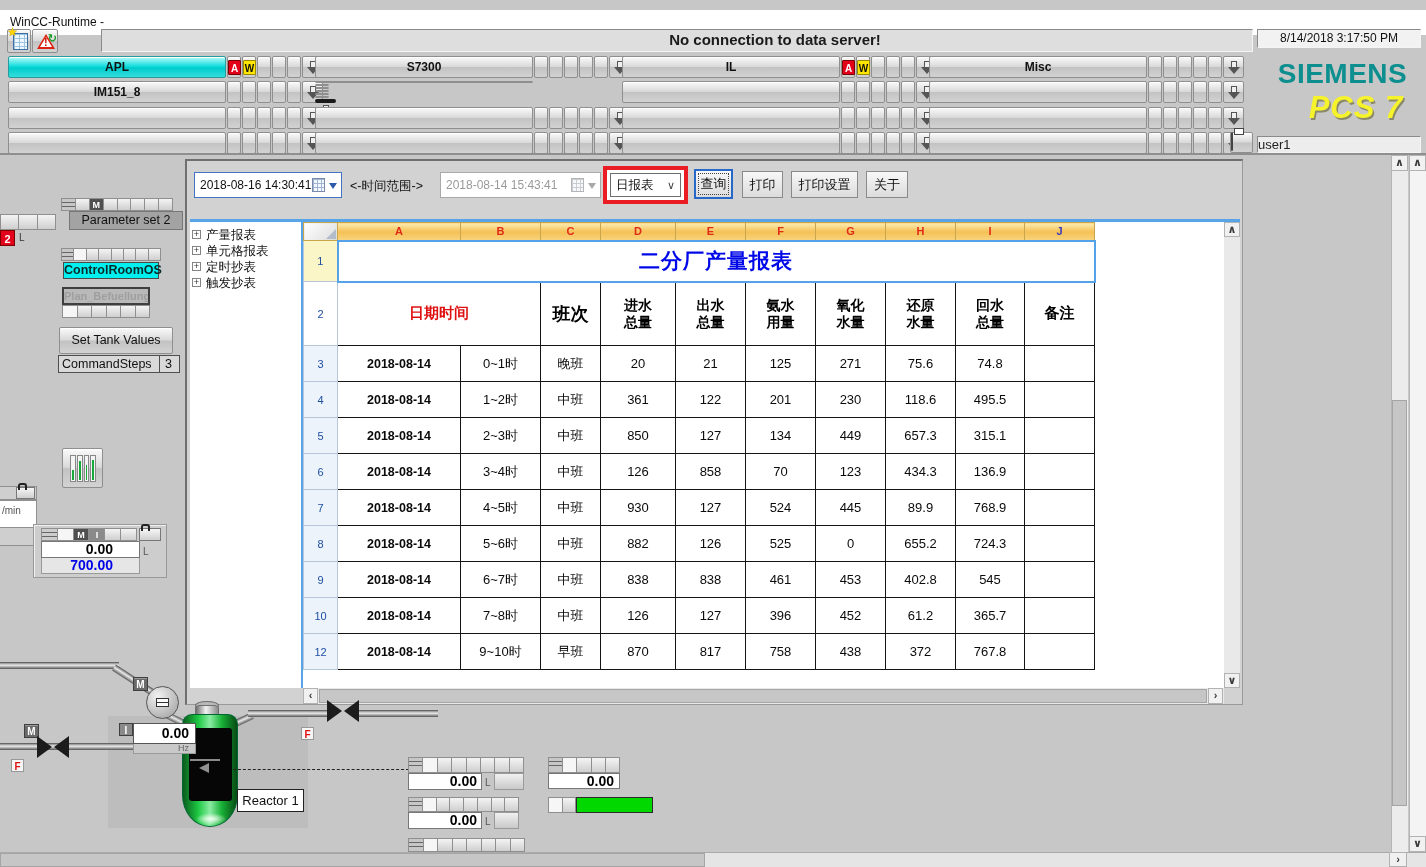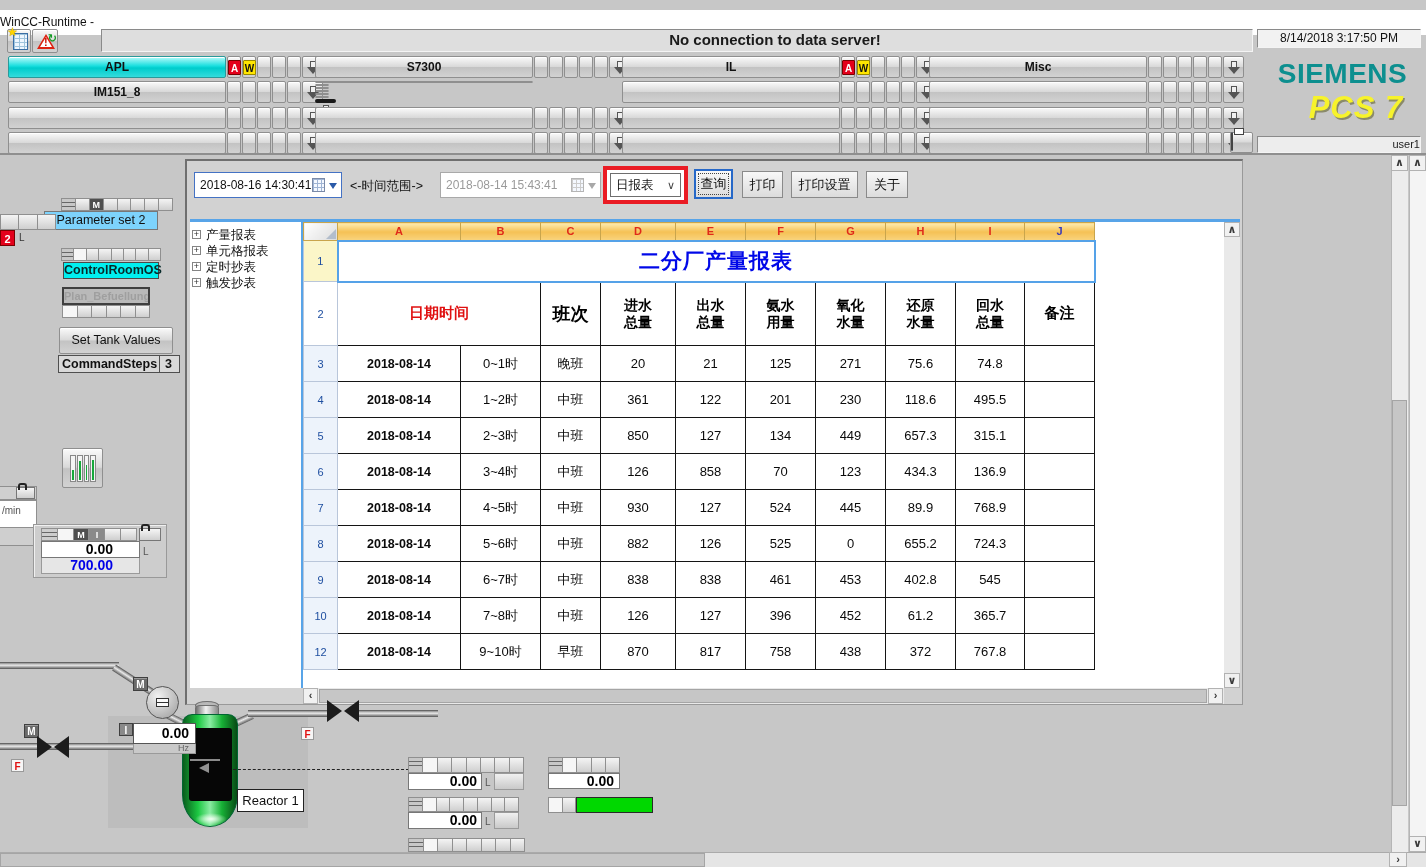--- a/index.html
+++ b/index.html
@@ -1,42 +1,42 @@
 <!DOCTYPE html>
 <html><head>
 <meta charset="utf-8">
 <style>
   html,body{margin:0;padding:0;background:#555;}
   *{box-sizing:border-box;font-family:"Liberation Sans","DejaVu Sans",sans-serif;}
   #root{position:relative;width:1426px;height:867px;background:#c7c7c7;overflow:hidden;margin:0 auto;}
   .abs{position:absolute;}
 
   
-  #titlebar{left:0;top:10px;width:1426px;height:25px;background:#fff;color:#111;font-size:12px;line-height:25px;padding-left:0;}
+  #titlebar{left:0;top:10px;width:1426px;height:25px;background:#fff;color:#111;font-size:12px;line-height:25px;padding-left:10px;}
   #sep-top{left:0;top:153px;width:1426px;height:2px;background:#8f8f8f;}
 
   
   .raised{background:linear-gradient(180deg,#fafafa 0%,#d9d9d9 48%,#c3c3c3 52%,#d2d2d2 100%);border:1px solid #8f8f8f;border-radius:2px;box-shadow:inset 0 1px 0 #ffffff;}
   .sunken{background:#dedede;border:1px solid;border-color:#8a8a8a #f4f4f4 #f4f4f4 #8a8a8a;}
 
   
   #icon-report-btn{left:7px;top:29px;width:24px;height:24px;}
   #icon-alarm-btn{left:32px;top:29px;width:26px;height:24px;}
   .icon-grid{position:absolute;left:5px;top:3px;width:15px;height:17px;background:#eef6ff;border:1px solid #3a6ea5;background-image:linear-gradient(#9fc4dd 1px,transparent 1px),linear-gradient(90deg,#9fc4dd 1px,transparent 1px);background-size:5px 4px;}
   .icon-star{position:absolute;left:-1px;top:-5px;color:#ffd400;font-size:12px;text-shadow:0 0 1px #7a6a00;}
   .icon-tri{position:absolute;left:4px;top:4px;width:0;height:0;border-left:9px solid transparent;border-right:9px solid transparent;border-bottom:15px solid #dd2211;}
   .icon-tri-in{position:absolute;left:7px;top:7px;width:0;height:0;border-left:6px solid transparent;border-right:6px solid transparent;border-bottom:10px solid #ffffff;}
   .icon-bang{position:absolute;left:11px;top:6px;font-size:11px;font-weight:bold;color:#cc1100;}
   .icon-green-arrow{position:absolute;right:0px;top:2px;color:#119922;font-size:11px;font-weight:bold;}
   #msgbar{left:101px;top:29px;width:1152px;height:23px;}
   #msgtext{left:560px;top:31px;width:430px;text-align:center;font-size:15px;font-weight:bold;color:#1a1a1a;}
   #clockbox{left:1257px;top:29px;width:164px;height:19px;background:#f2f2f2;border:1px solid;border-color:#8a8a8a #f4f4f4 #f4f4f4 #8a8a8a;font-size:12px;text-align:center;line-height:17px;color:#111;}
   #brand{left:1261px;top:58px;width:163px;text-align:center;font-size:28px;font-weight:900;color:#0d8f8f;letter-spacing:0.5px;}
   #product{left:1288px;top:90px;width:136px;text-align:center;font-size:31px;font-style:italic;font-weight:900;color:#f7f32b;text-shadow:1.5px 1.5px 0 #8a8a6a;letter-spacing:1px;}
-  #userbox{left:1257px;top:136px;width:164px;height:17px;background:#ededed;border:1px solid;border-color:#8a8a8a #f4f4f4 #f4f4f4 #8a8a8a;font-size:11px;text-align:right;line-height:15px;color:#222;}
+  #userbox{left:1257px;top:136px;width:164px;height:17px;background:#ededed;border:1px solid;border-color:#8a8a8a #f4f4f4 #f4f4f4 #8a8a8a;font-size:13px;text-align:left;line-height:15px;color:#222;}
   #printer-btn{left:1230px;top:132px;width:23px;height:21px;}
   .printer{position:relative;width:15px;height:9px;background:#9aa7b8;border:1px solid #444;border-radius:1px;margin:8px auto 0;}
   .printer::before{content:"";position:absolute;left:2px;top:-5px;width:8px;height:5px;background:#fff;border:1px solid #444;}
 
   .tb-group{position:absolute;height:22px;display:flex;gap:1px;}
   .tb-main{width:218px;height:22px;text-align:center;font-size:12px;font-weight:bold;line-height:20px;color:#111;overflow:hidden;}
   .tb-main.cyan{background:linear-gradient(180deg,#b8fbfb 0%,#18dede 45%,#00cccc 55%,#35dcdc 100%);border-color:#2a9a9a;}
   .tb-cell{width:14px;height:22px;position:relative;}
   .tb-badge{position:absolute;left:0px;top:3px;width:13px;height:15px;font-size:10px;font-weight:bold;text-align:center;line-height:15px;border-radius:1px;}
   .tb-arrow{width:21px;height:22px;position:relative;}
@@ -95,28 +95,28 @@
   .sthumb{position:absolute;background:#c6c6c6;border:1px solid #a5a5a5;}
 
   
   .segbar{position:absolute;display:flex;gap:0;}
   .sc{flex:1;height:100%;background:linear-gradient(180deg,#f4f4f4,#cfcfcf);border:1px solid #8f8f8f;border-left-width:0;font-size:9px;font-weight:bold;text-align:center;color:#fff;line-height:12px;}
   .sc:first-child{border-left-width:1px;}
   .sc-lines{background-image:linear-gradient(180deg,transparent 3px,#666 3px,#666 4px,transparent 4px,transparent 7px,#666 7px,#666 8px,transparent 8px);}
   .sc-lite{background:#f6f6f6;}
   .sc-dark{background:#4f4f4f;color:#fff;}
   .sc-mid{background:#8a8a8a;color:#fff;}
-  #param-box{left:44px;top:211px;width:114px;height:19px;background:#7dd3fc;border:1px solid #777;font-size:12.5px;text-align:center;line-height:17px;color:#111;}
+  #param-box{left:69px;top:211px;width:114px;height:19px;background:#a3a3a3;border:1px solid #777;font-size:12.5px;text-align:center;line-height:17px;color:#111;}
   #bar2{left:0;top:230px;width:56px;height:16px;}
   #badge2{position:absolute;left:0;top:0;width:15px;height:16px;background:#e3001b;color:#fff;font-size:11px;font-weight:bold;text-align:center;line-height:16px;border:1px solid #7a0000;}
   #badge2-unit{position:absolute;left:19px;top:2px;font-size:10px;color:#333;}
   #control-room{left:63px;top:262px;width:96px;height:17px;background:#00f0f0;border:1px solid #4a4a4a;font-size:12.5px;font-weight:bold;text-align:center;line-height:15px;color:#072a2a;}
   #plan-box{left:62px;top:287px;width:88px;height:18px;background:#b9b9b9;border:2px solid #3f3f3f;color:#9f9f9f;font-weight:bold;font-size:11px;text-align:center;line-height:14px;overflow:hidden;white-space:nowrap;}
   #set-tank{left:59px;top:327px;width:114px;height:27px;font-size:12.5px;text-align:center;line-height:25px;color:#111;}
-  #cmd-steps{left:58px;top:355px;width:122px;height:18px;background:#d9d9d9;border:1px solid #4f4f4f;font-size:12.5px;color:#111;font-weight:bold;}
+  #cmd-steps{left:58px;top:355px;width:122px;height:18px;background:#d9d9d9;border:1px solid #4f4f4f;font-size:12.5px;color:#111;}
   #cmd-steps .lbl{position:absolute;left:3px;top:1px;}
   #cmd-steps .sep{position:absolute;left:100px;top:0;width:1px;height:100%;background:#4f4f4f;}
   #cmd-steps .val{position:absolute;left:106px;top:1px;}
   #show-hide{left:62px;top:387px;width:114px;height:50px;background:#e9e5d2;border:1px solid #555;box-shadow:1px 1px 0 #8a8a8a, inset 1px 1px 0 #fff;font-size:13px;text-align:center;line-height:48px;color:#111;}
   #trend-btn{left:62px;top:448px;width:41px;height:40px;}
   .trend-ico{position:absolute;left:7px;top:6px;width:26px;height:27px;display:flex;gap:1px;}
   .trend-ico i{flex:1;border:1px solid #888;background:#f4f4f4;position:relative;}
   .trend-ico i::after{content:"";position:absolute;left:1px;right:1px;bottom:1px;background:#16a83a;}
   .trend-ico i:nth-child(1)::after{height:40%;}
   .trend-ico i:nth-child(2)::after{height:75%;}

